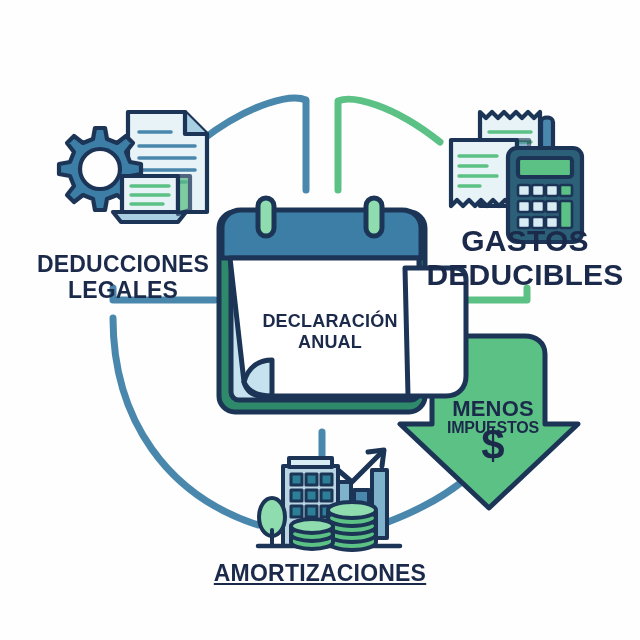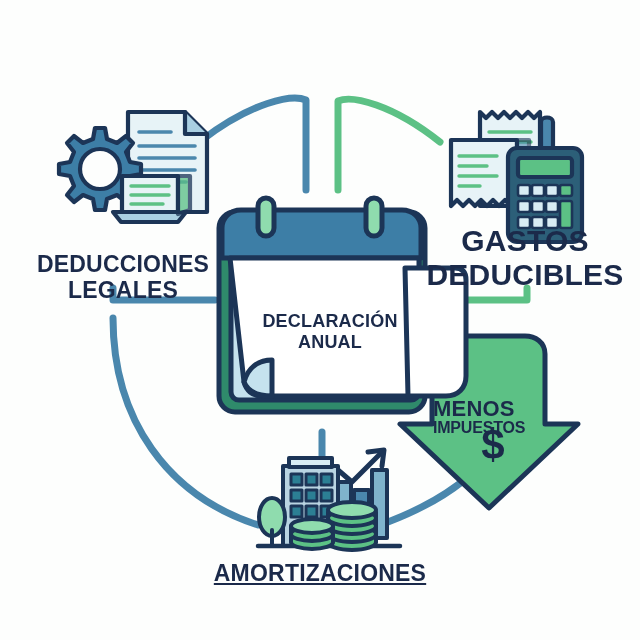--- a/index.html
+++ b/index.html
@@ -60,21 +60,21 @@
     font-size: 18px;
     line-height: 1.18;
     margin-top: 25px;
   }
   #label-menos {
     left: 433px;
     top: 374px;
     width: 120px;
     font-size: 22px;
     line-height: 1.05;
-    text-align: left;
+    text-align: center;
   }
   #label-menos .sub {
     display: block;
     font-size: 16px;
     letter-spacing: -0.2px;
   }
   #label-dollar {
     left: 453px;
     top: 424px;
     width: 80px;

